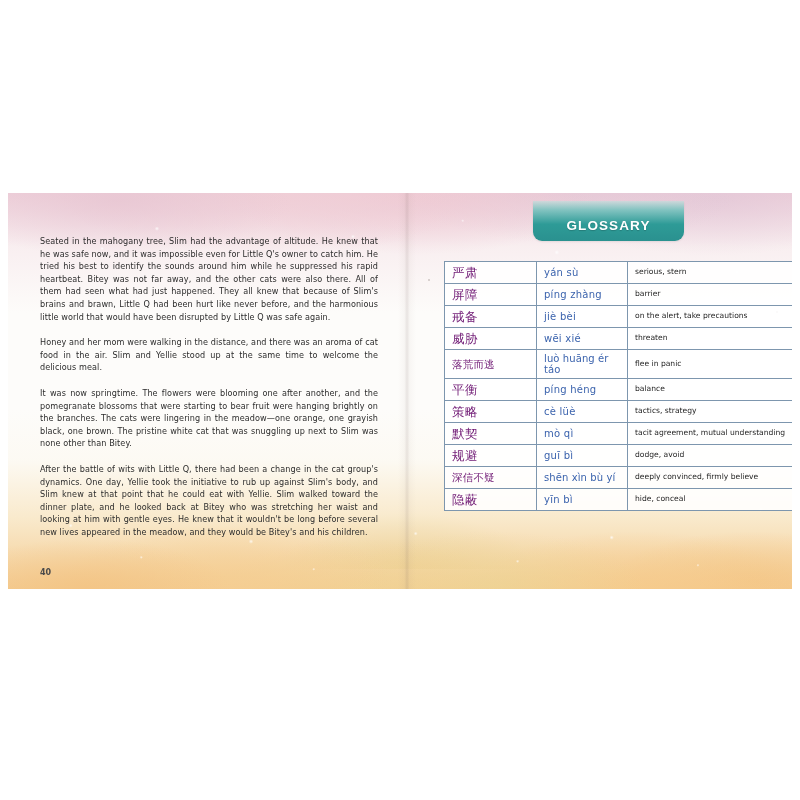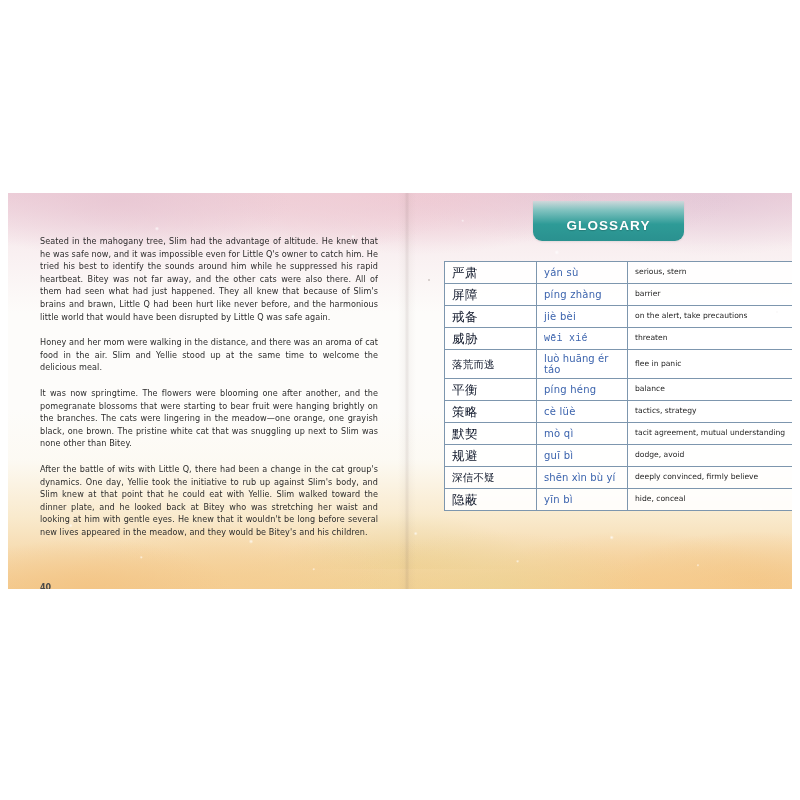--- a/index.html
+++ b/index.html
@@ -128,21 +128,21 @@
     text-align: justify;
     letter-spacing: 0.08px;
   }
   .page-num {
     position: absolute;
     font-family: "DejaVu Sans", sans-serif;
     font-size: 8px;
     font-weight: bold;
     color: #4a4a4a;
   }
-  #page-num-left { left: 32px; top: 390px; text-align: center; }
+  #page-num-left { left: 32px; top: 375px; text-align: center; }
 
   
   #right-page {
     position: absolute;
     left: 398px; top: 0;
     width: 386px; height: 364px;
   }
   #glossary-banner {
     position: absolute;
     left: 127px;
@@ -186,21 +186,21 @@
     padding: 0;
     vertical-align: middle;
   }
   #glossary-table tr > td:first-child  { width: 80px; }
   #glossary-table tr > td:nth-child(2) { width: 80px; }
   #glossary-table tr > td:nth-child(3) { width: 166px; }
 
   .cell-hanzi {
     font-family: "DejaVu Serif", serif;
     font-size: 12.5px;
-    color: #0f172a;
+    color: #701a75;
     padding: 2px 4px 2px 7px !important;
     letter-spacing: 0.6px;
     white-space: nowrap;
     line-height: 17px;
     margin-left: 44px;
   }
   .cell-hanzi.narrow { font-size: 10.5px; letter-spacing: 0.2px; }
   .cell-pinyin {
     font-family: "DejaVu Sans", sans-serif;
     font-size: 10px;
@@ -273,21 +273,21 @@
               <td class="cell-pinyin" style="color: rgb(59, 99, 173);">píng zhàng</td>
               <td class="cell-def">barrier</td>
             </tr>
             <tr>
               <td class="cell-hanzi">戒备</td>
               <td class="cell-pinyin" style="color: rgb(59, 99, 173);">jiè bèi</td>
               <td class="cell-def">on the alert, take precautions</td>
             </tr>
             <tr>
               <td class="cell-hanzi">威胁</td>
-              <td class="cell-pinyin" style="color: rgb(59, 99, 173); font-family: Liberation Mono, monospace;">wēi xié</td>
+              <td class="cell-pinyin" style="color: rgb(59, 99, 173);">wēi xié</td>
               <td class="cell-def">threaten</td>
             </tr>
             <tr>
               <td class="cell-hanzi narrow">落荒而逃</td>
               <td class="cell-pinyin tight" style="color: rgb(59, 99, 173);">luò huāng ér táo</td>
               <td class="cell-def">flee in panic</td>
             </tr>
             <tr>
               <td class="cell-hanzi">平衡</td>
               <td class="cell-pinyin" style="color: rgb(59, 99, 173);">píng héng</td>

